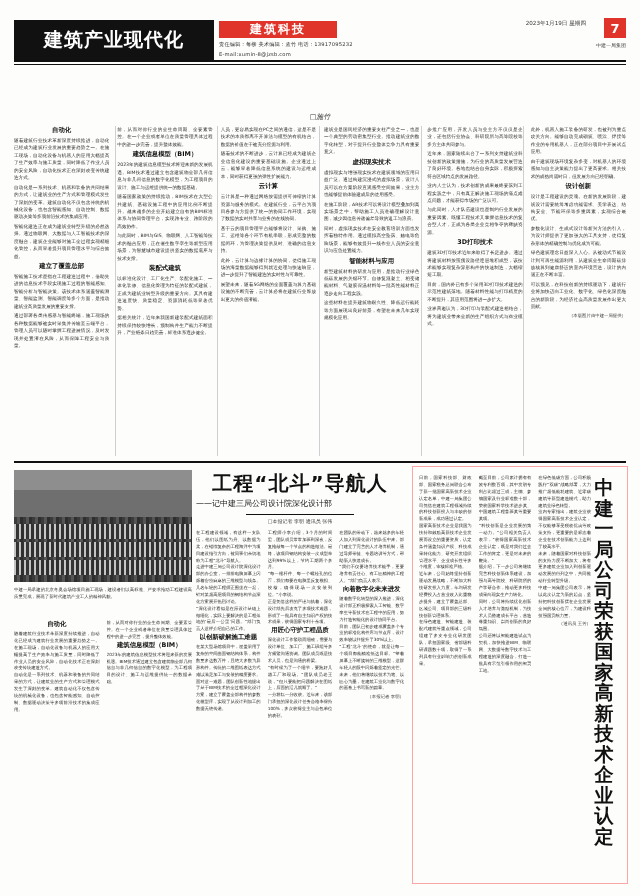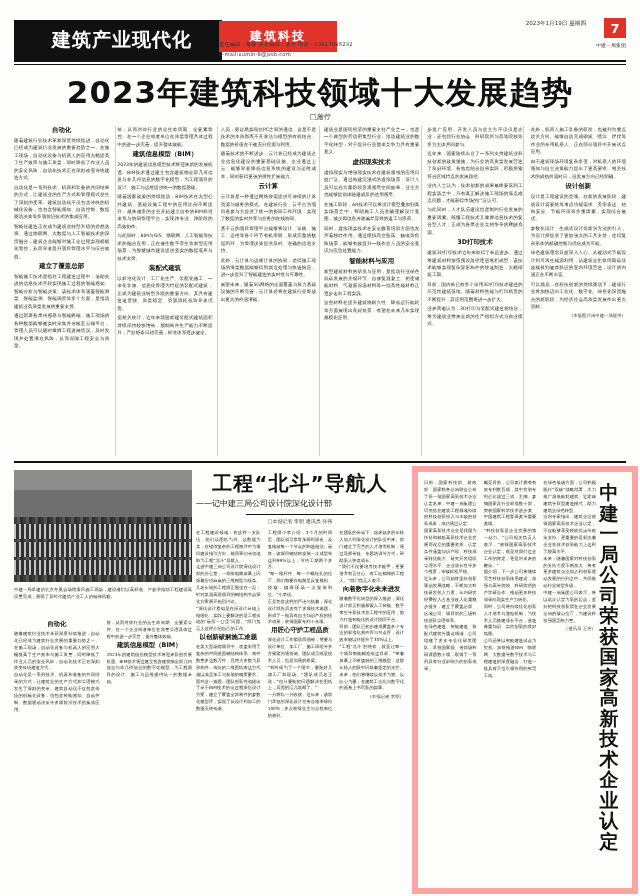--- a/index.html
+++ b/index.html
@@ -3,22 +3,22 @@
 <meta charset="utf-8">
 <style>
   html,body{margin:0;padding:0;background:#ffffff;}
   body{width:640px;height:896px;font-family:"DejaVu Sans","Liberation Sans",sans-serif;color:#1a1a1a;}
   .page{position:relative;width:640px;height:896px;background:#fdfdfb;overflow:hidden;}
 
   
   .masthead{position:absolute;left:14px;top:20px;width:612px;height:46px;}
   .mast-title{position:absolute;left:0;top:0;width:200px;height:40px;
     background:#111;color:#fff;font-weight:bold;font-size:19px;letter-spacing:1px;
-    display:flex;align-items:center;justify-content:center;padding-left:8px;}
-  .mast-sub{position:absolute;left:205px;top:1px;width:118px;height:31px;background:#e0342a;
+    display:flex;align-items:center;justify-content:center;}
+  .mast-sub{position:absolute;left:205px;top:1px;width:118px;height:17px;background:#e0342a;
     color:#fff;font-size:12px;font-weight:bold;display:flex;align-items:center;justify-content:center;letter-spacing:2px;}
   .mast-meta{position:absolute;left:205px;top:21px;font-size:5.2px;color:#333;letter-spacing:.2px;}
   .mast-meta2{position:absolute;left:205px;top:31px;font-size:5.2px;color:#333;letter-spacing:.2px;}
   .mast-date{position:absolute;right:40px;top:0px;font-size:5.6px;color:#333;}
   .pagenum{position:absolute;right:0;top:-2px;width:22px;height:20px;background:#e0342a;color:#fff;
     font-size:13px;font-weight:bold;display:flex;align-items:center;justify-content:center;}
   .mast-org{position:absolute;right:0;top:22px;font-size:5px;color:#444;text-align:right;width:60px;}
   .mast-rule{position:absolute;left:0;top:40px;width:612px;border-top:2px solid #111;}
   .mast-rule2{position:absolute;left:0;top:44px;width:612px;border-top:1px solid #111;}
 
@@ -54,21 +54,21 @@
   
   .mid-title{position:absolute;left:196px;top:470px;width:208px;text-align:center;
     font-size:20px;font-weight:bold;color:#111;letter-spacing:1px;}
   .mid-sub{position:absolute;left:196px;top:498px;width:208px;text-align:left;font-size:8px;color:#222;}
   .mid-line{position:absolute;left:246px;top:514px;width:108px;border-top:1px solid #111;}
   .mid-by{position:absolute;left:196px;top:518px;width:208px;text-align:center;font-size:5px;color:#444;}
 
   .bcols{position:absolute;display:grid;column-gap:7px;}
 
   
-  .rbox{position:absolute;left:412px;top:466px;width:214px;height:416px;border:6px solid #fca5a5;}
+  .rbox{position:absolute;left:412px;top:466px;width:214px;height:416px;border:1px solid #fca5a5;}
   .rbox-title{position:absolute;right:8px;top:10px;width:30px;font-size:19px;font-weight:bold;
     line-height:1.08;color:#111;text-align:center;letter-spacing:0;}
 
   .smallcap{font-size:4.3px;line-height:1.6;text-align:justify;color:#2a2a2a;word-break:break-all;}
   .sign{font-size:4.4px;text-align:right;color:#444;margin-top:2px;}
 </style>
 </head>
 <body>
 
 <div class="page">
@@ -78,21 +78,20 @@
     <div class="mast-sub">建筑科技</div>
     <div class="mast-meta">责任编辑：每柳    美术编辑：孟竹    电话：13917095232</div>
     <div class="mast-meta2">E-mail:xumin-8@jzsb.com</div>
     <div class="mast-date">2023年1月19日  星期四</div>
     <div class="pagenum">7</div>
     <div class="mast-org">中建一局集团</div>
     <div class="mast-rule"></div>
     <div class="mast-rule2"></div>
   </div>
 
-  <div class="headline">2023年建筑科技领域十大发展趋势</div>
   <div class="byline">□施竹</div>
 
   <div class="cols" id="top-cols">
       <div class="col">
         <div class="colsec">自动化</div>
         <div class="para">随着建筑行业技术革新深度持续推进，自动化已经成为建筑行业发展的重要趋势之一。在施工现场，自动化设备与机器人的应用大幅提高了生产效率与施工质量，同时降低了作业人员的安全风险，自动化技术正在深刻改变传统建造方式。</div>
         <div class="para">自动化是一系列技术、机器和装备的共同结果的方式，让建筑业的生产方式和管理模式发生了深刻的变革。建筑自动化不仅包含传统的机械化设备，也包含智能感知、自动控制、数据驱动决策等多项前沿技术的集成应用。</div>
         <div class="para">智能化建造正在成为建筑业转型升级的必然选择。通过物联网、大数据与人工智能技术的深度融合，建筑企业能够对施工全过程实现精细化管控，从而显著提升项目管理水平与综合效益。</div>
         <div class="colsec">建立了覆盖总部</div>
         <div class="para">智能施工技术是指在工程建造过程中，借助先进的信息技术手段实现施工过程的智能感知、智能分析与智能决策。该技术体系涵盖智能测量、智能监测、智能调度等多个方面，是推动建筑业高质量发展的重要支撑。</div>

